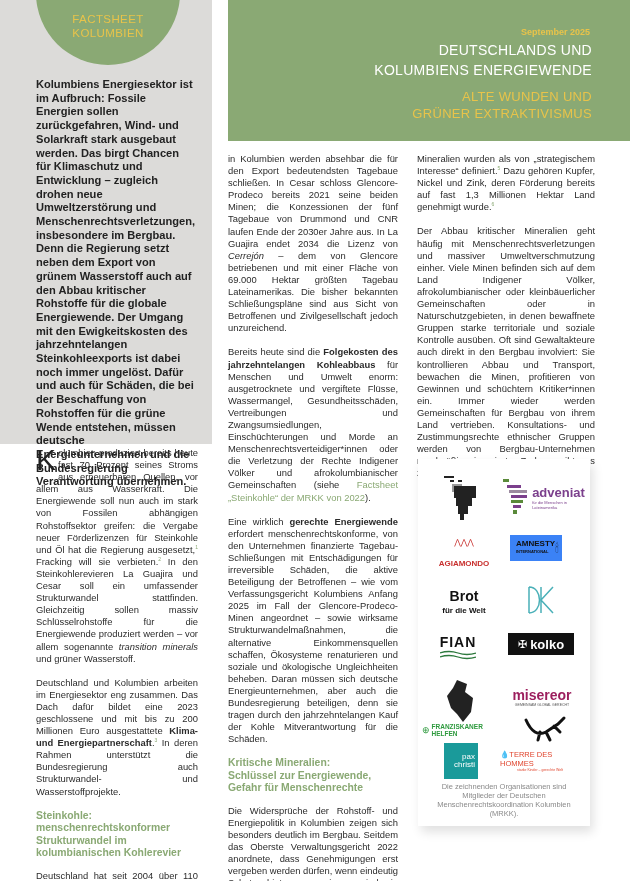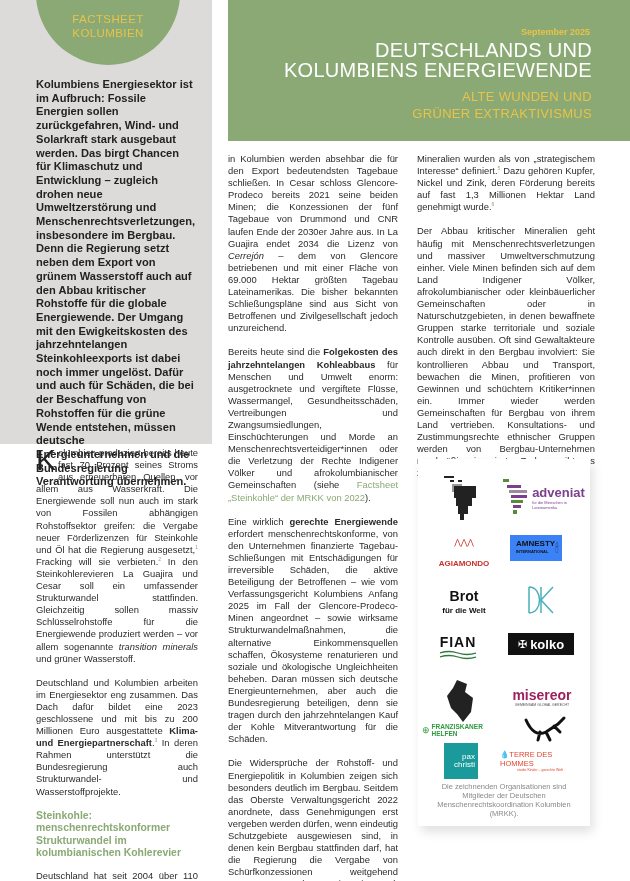--- a/index.html
+++ b/index.html
@@ -12,21 +12,21 @@
   #intro-circle { left:36px; top:-55px; width:144px; height:120px; border-radius:0 0 72px 72px;
                   background:#8aa974; }
   #factsheet-label { left:36px; top:12px; width:144px; text-align:center; color:#e8c34a;
                      font-size:11.5px; letter-spacing:0.4px; line-height:14px; }
   #intro-text { left:36px; top:78px; width:160px; font-weight:bold; font-size:11.1px; line-height:13.7px;
                 color:#222; }
 
   
   #banner { left:228px; top:0; width:402px; height:141px; background:#8aa974; }
   #date { right:40px; top:27px; color:#e8c34a; font-size:9px; font-weight:bold; }
-  #title { right:38px; top:40px; text-align:right; color:#ffffff; font-size:20px; line-height:20px; letter-spacing:0.3px; }
+  #title { right:38px; top:40px; text-align:right; color:#ffffff; font-size:14px; line-height:20px; letter-spacing:0.3px; }
   #subtitle { right:38px; top:88px; text-align:right; color:#e8c34a; font-size:13px; line-height:17px; letter-spacing:0.3px; }
 
   
   .col { position:absolute; font-size:9.4px; line-height:12.1px; text-align:justify; color:#2b2b2b; }
   .col p { margin:0 0 12px 0; }
   .col h3 { margin:0 0 10px 0; font-size:10.4px; line-height:12.5px; color:#8aa974; font-weight:bold; text-align:left; }
   .col b { font-weight:bold; }
   .col i { font-style:italic; }
   .link { color:#8aa974; }
   sup { font-size:5px; color:#8aa974; vertical-align:super; line-height:0; }
@@ -82,20 +82,25 @@
 <div id="col2" class="col">
   <p>
     <span>in Kolumbien werden absehbar die für den Export bedeutendsten Tagebaue schließen. In Cesar schloss Glencore-Prodeco bereits 2021 seine beiden Minen; die Konzessionen der fünf Tagebaue von Drummond und CNR laufen Ende der 2030er Jahre aus. In La Guajira endet 2034 die Lizenz von </span><i>Cerrejón</i><span> – dem von Glencore betriebenen und mit einer Fläche von 69.000 Hektar größten Tagebau Lateinamerikas. Die bisher bekannten Schließungspläne sind aus Sicht von Betroffenen und Zivilgesellschaft jedoch unzureichend.</span>
   </p>
   <p>
     <span>Bereits heute sind die </span><b>Folgekosten des jahrzehntelangen Kohleabbaus</b><span> für Menschen und Umwelt enorm: ausgetrocknete und vergiftete Flüsse, Wassermangel, Gesundheitsschäden, Vertreibungen und Zwangsumsiedlungen, Einschüchterungen und Morde an Menschenrechtsverteidiger*innen oder die Verletzung der Rechte Indigener Völker und afrokolumbianischer Gemeinschaften (siehe </span><span class="link">Factsheet „Steinkohle“ der MRKK von 2022</span><span>).</span>
   </p>
   <p>
     <span>Eine wirklich </span><b>gerechte Energiewende</b><span> erfordert menschenrechtskonforme, von den Unternehmen finanzierte Tagebau-Schließungen mit Entschädigungen für irreversible Schäden, die aktive Beteiligung der Betroffenen – wie vom Verfassungsgericht Kolumbiens Anfang 2025 im Fall der Glencore-Prodeco-Minen angeordnet – sowie wirksame Strukturwandelmaßnahmen, die alternative Einkommensquellen schaffen, Ökosysteme renaturieren und soziale und ökologische Ungleichheiten beheben. Daran müssen sich deutsche Energieunternehmen, aber auch die Bundesregierung beteiligen, denn sie tragen durch den jahrzehntelangen Kauf der Kohle Mitverantwortung für die Schäden.</span>
   </p>
+  <h3>
+    <div>Kritische Mineralien:</div>
+    <div>Schlüssel zur Energiewende,</div>
+    <div>Gefahr für Menschenrechte</div>
+  </h3>
   <p>Die Widersprüche der Rohstoff- und Energiepolitik in Kolumbien zeigen sich besonders deutlich im Bergbau. Seitdem das Oberste Verwaltungsgericht 2022 anordnete, dass Genehmigungen erst vergeben werden dürfen, wenn eindeutig Schutzgebiete ausgewiesen sind, in denen kein Bergbau stattfinden darf, hat die Regierung die Vergabe von Schürfkonzessionen weitgehend gestoppt. Dennoch setzt sie weiter stark auf Abbau und Export von Rohstoffen – insbesondere solcher, die dringend für die Energiewende benötigt werden. 17</p>
 </div>
 
 <div id="col3" class="col">
   <p>
     <span>Mineralien wurden als von „strategischem Interesse“ definiert.</span><sup>5</sup><span> Dazu gehören Kupfer, Nickel und Zink, deren Förderung bereits auf fast 1,3 Millionen Hektar Land genehmigt wurde.</span><sup>6</sup>
   </p>
   <p>Der Abbau kritischer Mineralien geht häufig mit Menschenrechtsverletzungen und massiver Umweltverschmutzung einher. Viele Minen befinden sich auf dem Land Indigener Völker, afrokolumbianischer oder kleinbäuerlicher Gemeinschaften oder in Naturschutzgebieten, in denen bewaffnete Gruppen starke territoriale und soziale Kontrolle ausüben. Oft sind Gewaltakteure auch direkt in den Bergbau involviert: Sie kontrollieren Abbau und Transport, bewachen die Minen, profitieren von Gewinnen und schüchtern Kritiker*innen ein. Immer wieder werden Gemeinschaften für Bergbau von ihrem Land vertrieben. Konsultations- und Zustimmungsrechte ethnischer Gruppen werden von Bergbau-Unternehmen regelmäßig ignoriert. Zudem gibt es zahlreiche Berichte über Umwelt-</p>
 </div>
 

